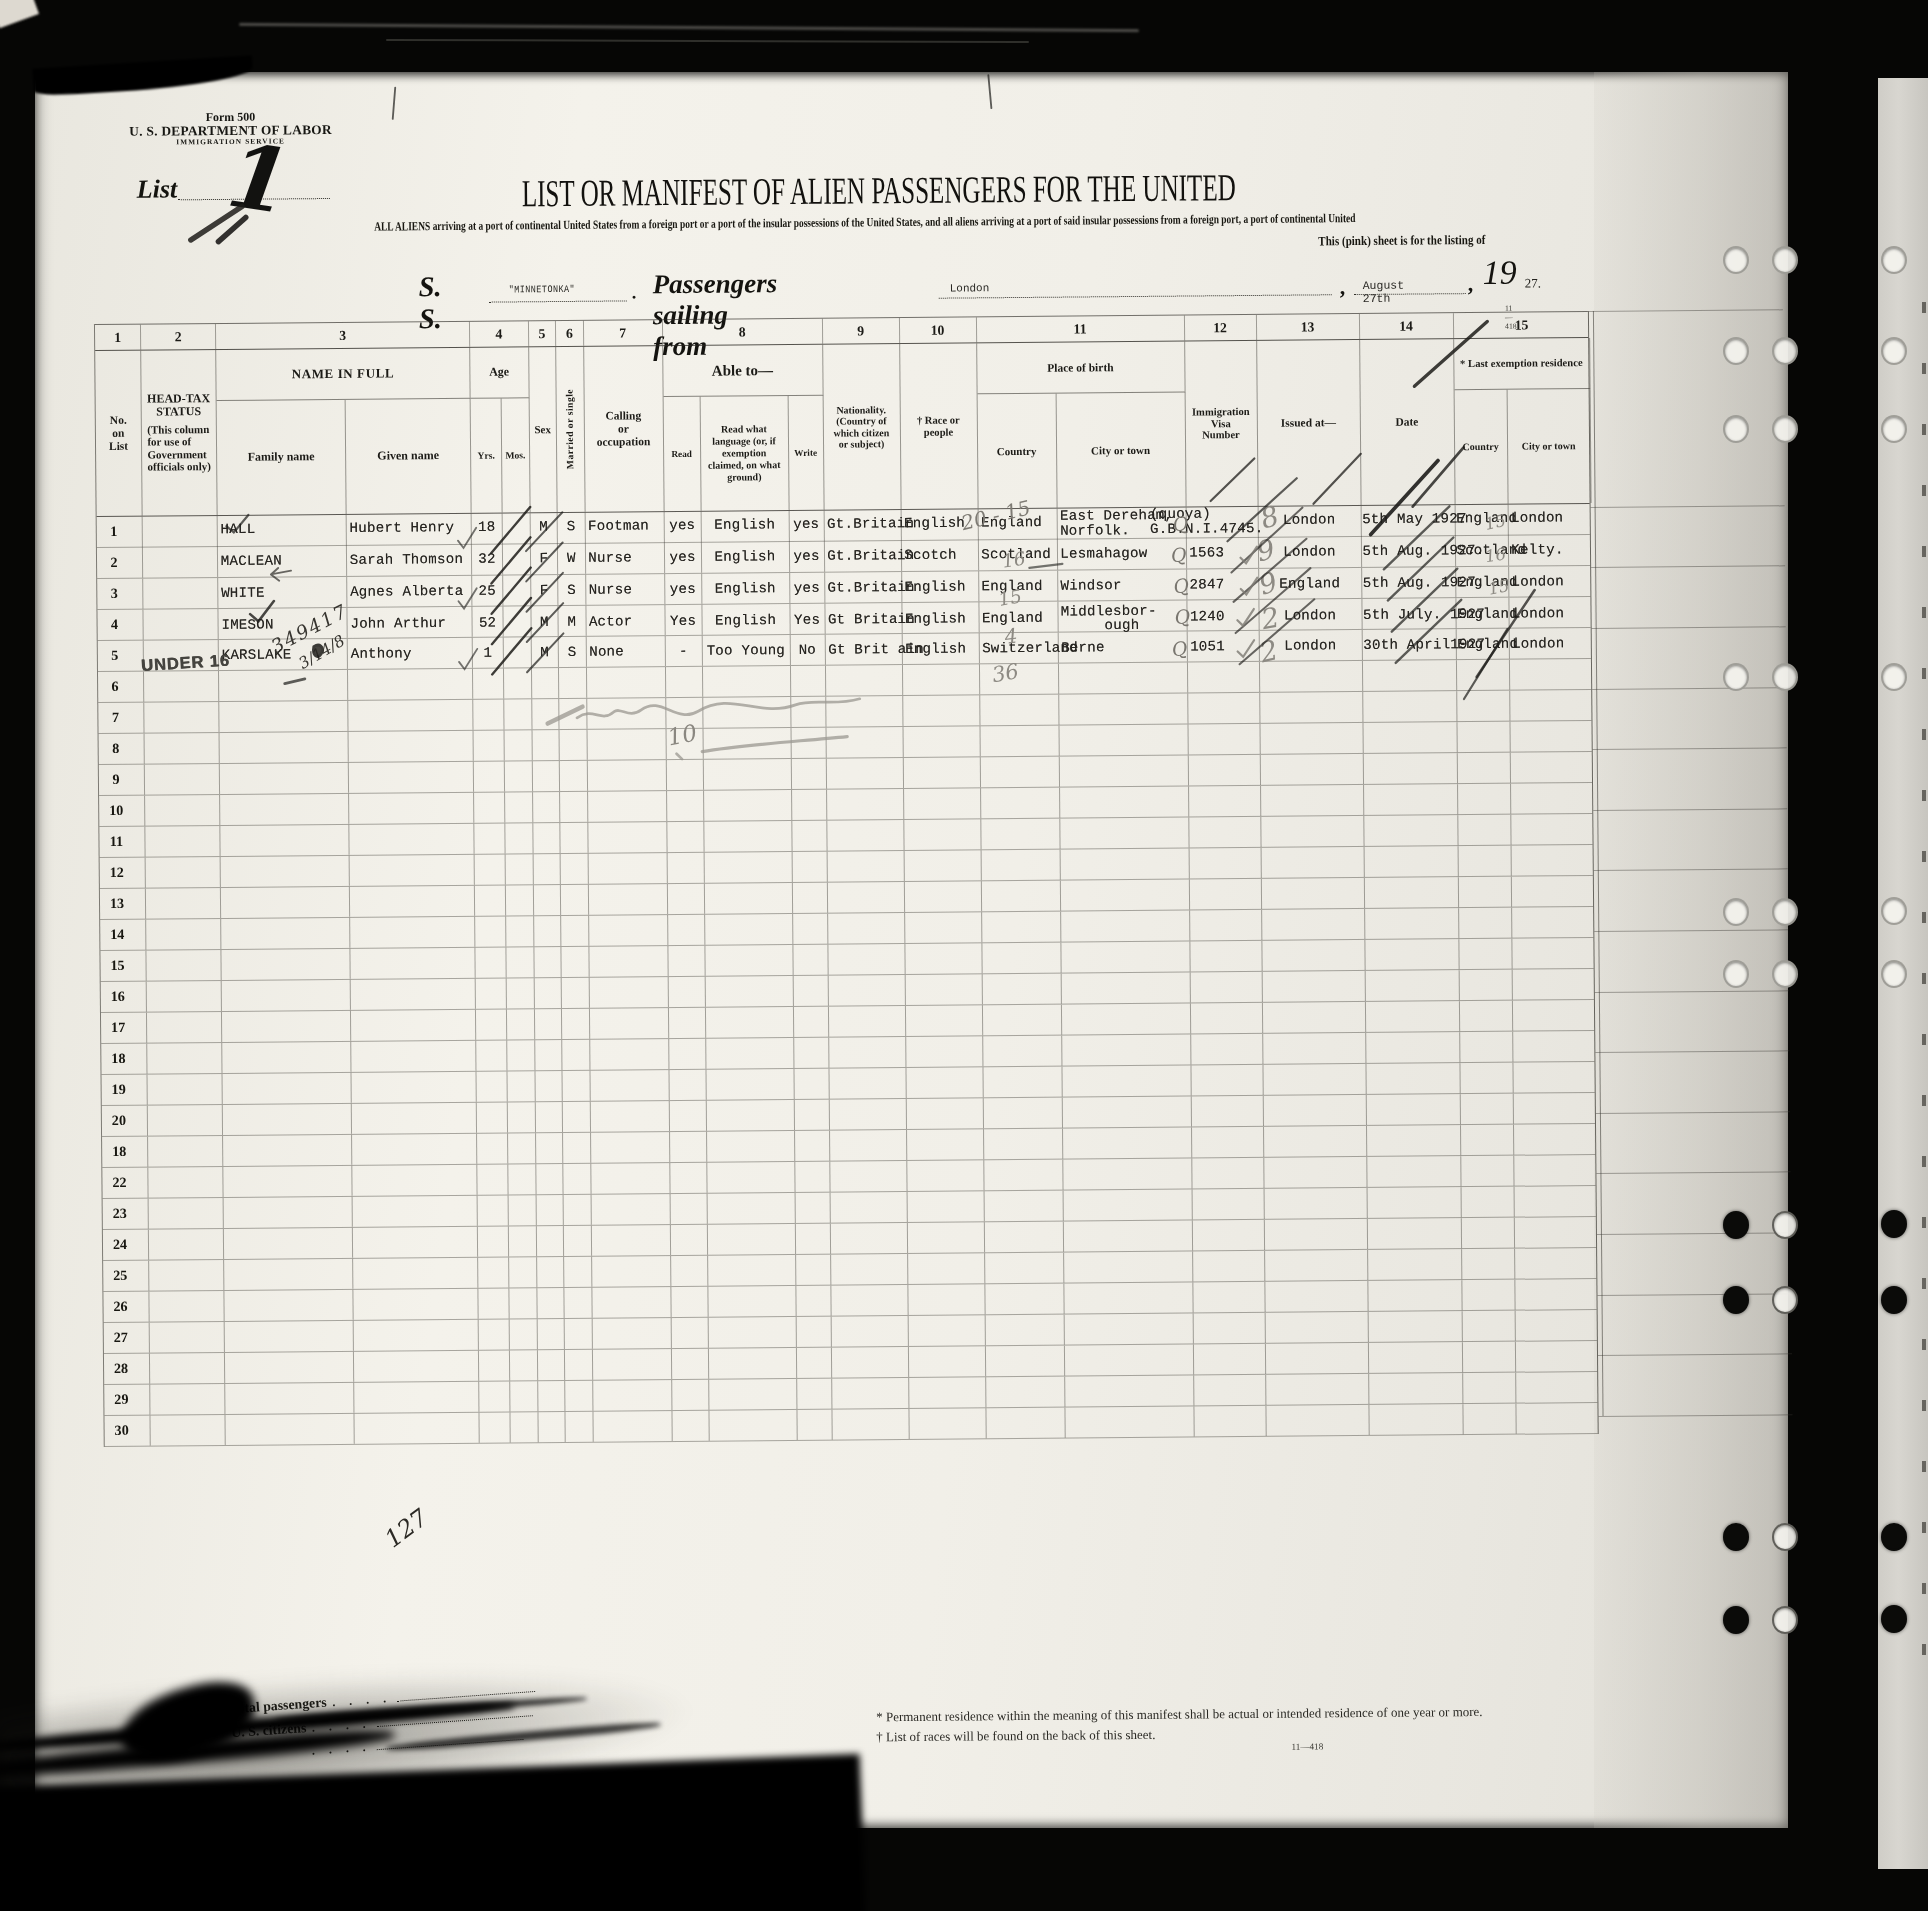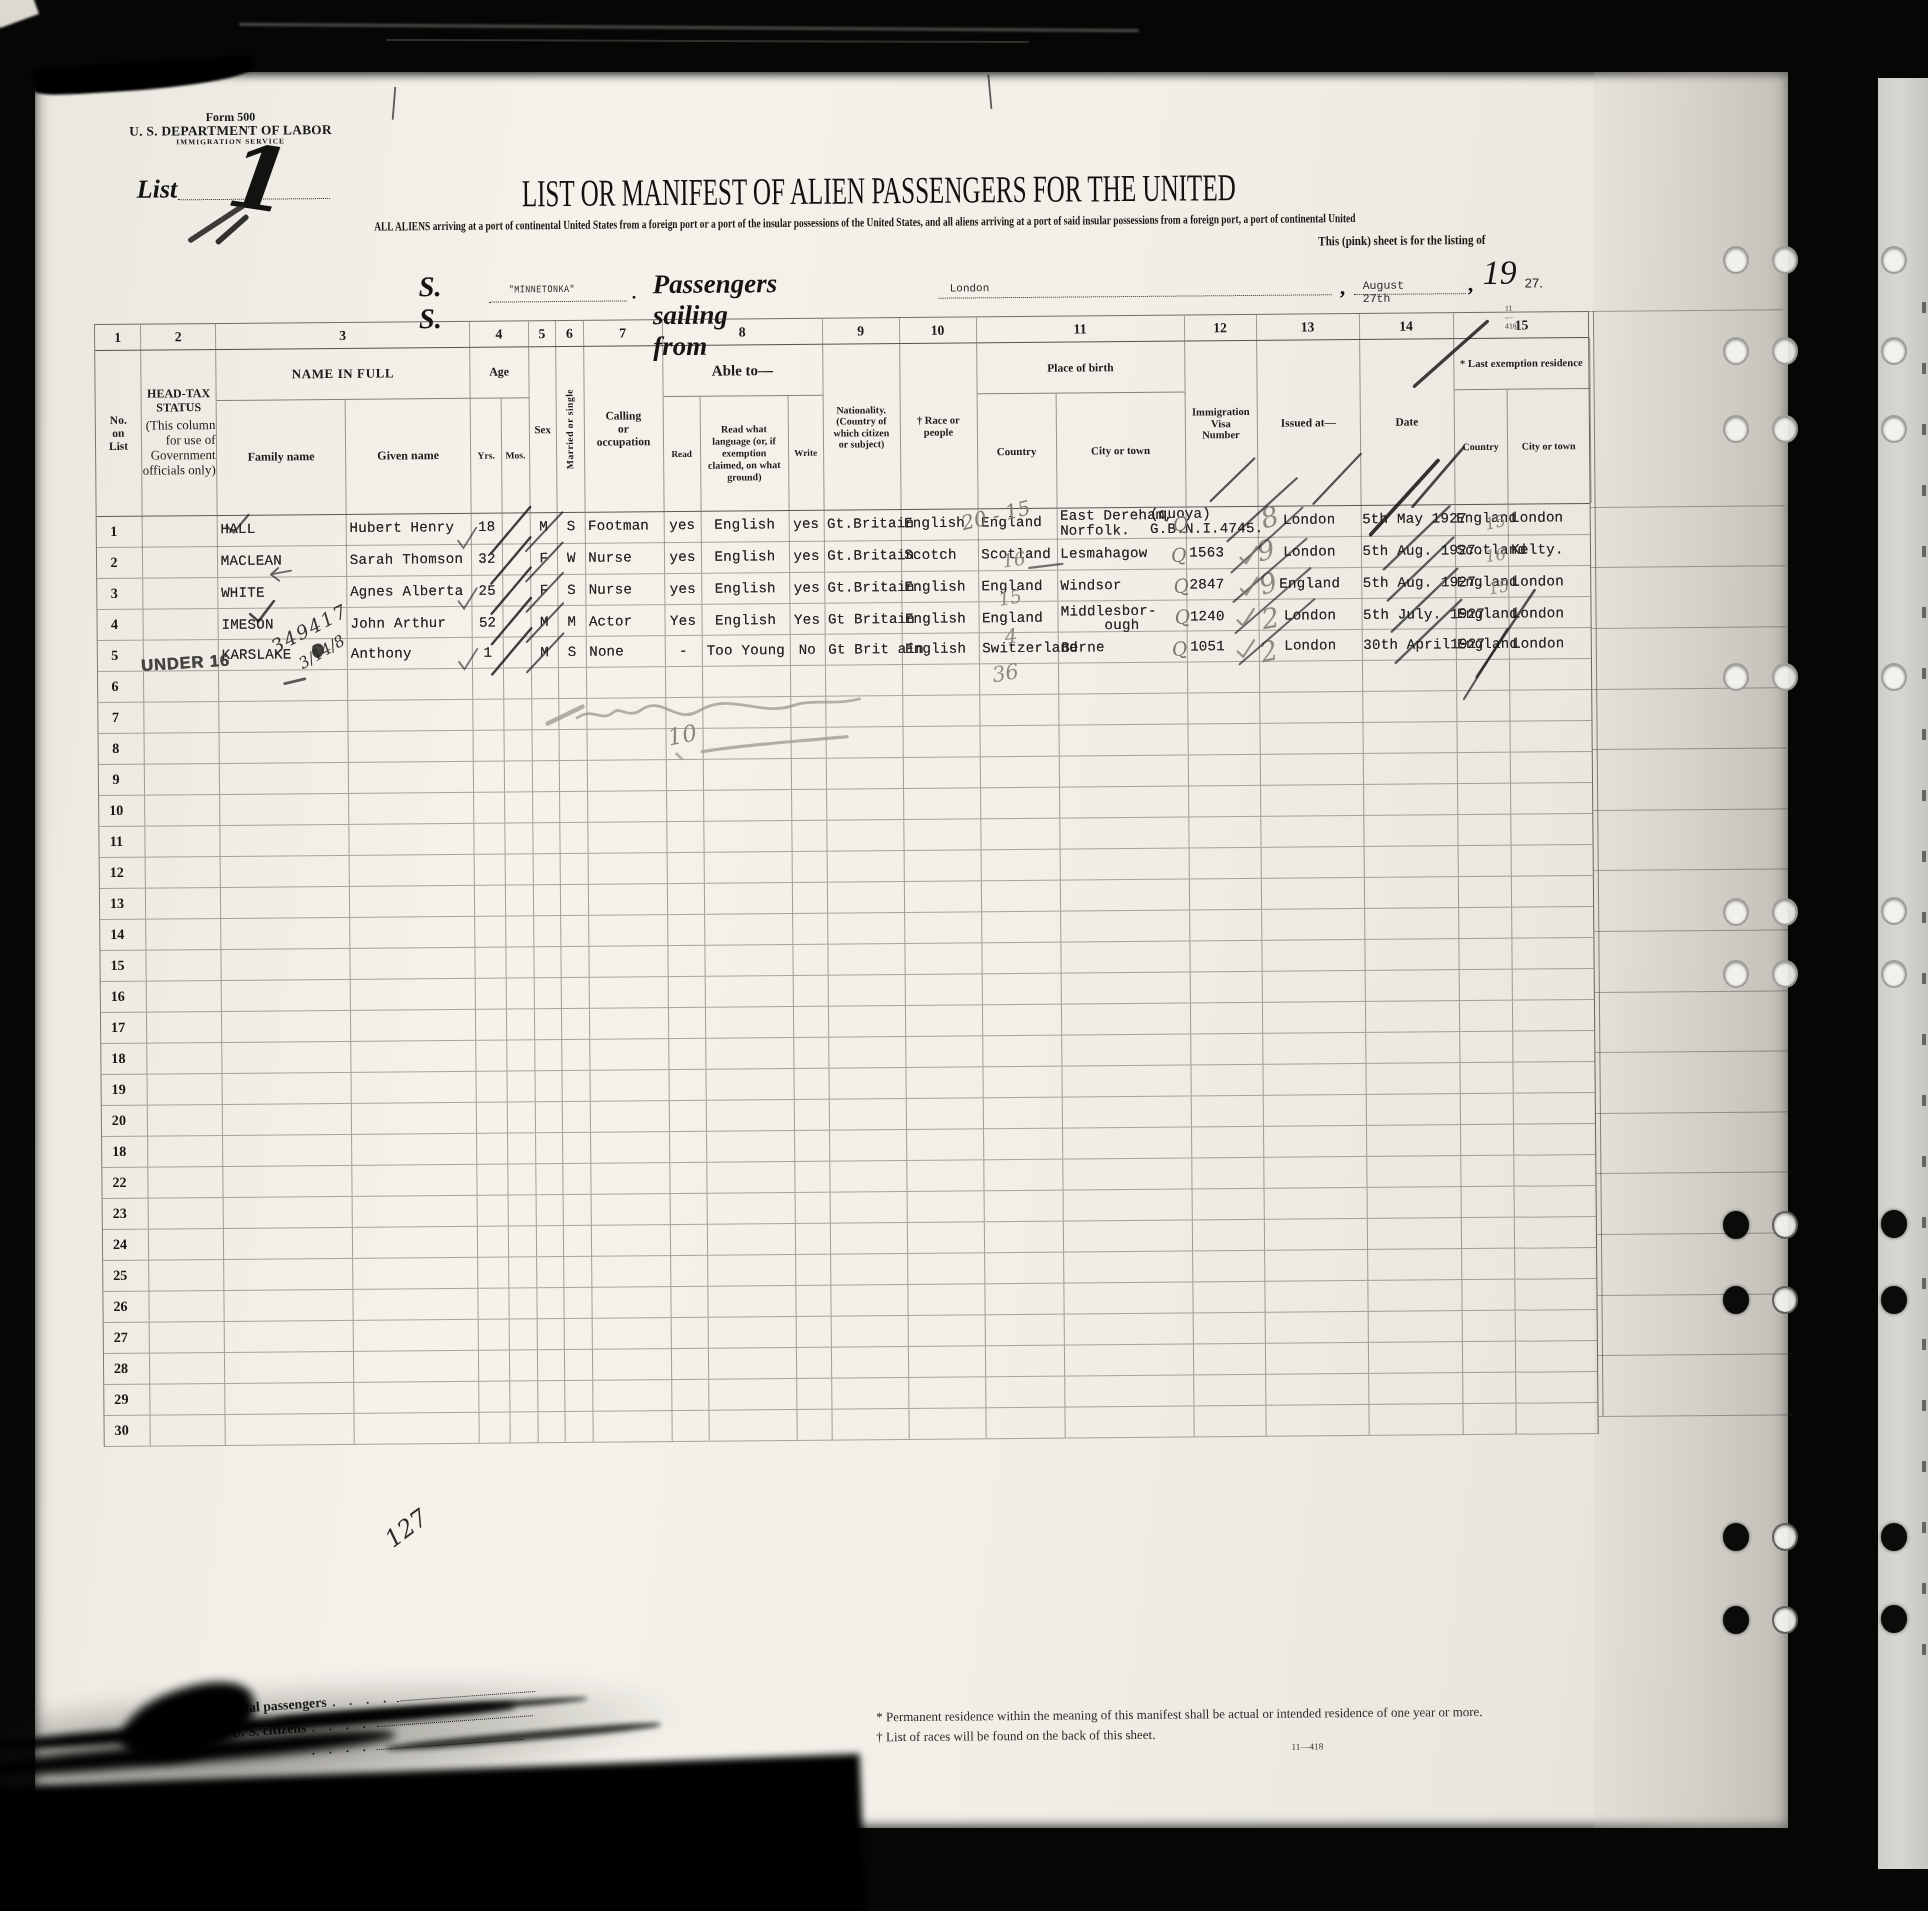--- a/index.html
+++ b/index.html
@@ -55,41 +55,41 @@
   .sail-label{position:absolute;left:623px;top:195px;font-style:italic;font-size:27px;font-weight:600;}
   .ss-dots2{position:absolute;left:909px;top:226px;width:393px;border-bottom:1.8px dotted #33322c;}
   .port{position:absolute;left:920px;top:211px;font-family:"Liberation Mono","DejaVu Sans Mono",monospace;
     font-size:11px;color:#2a2925;}
   .comma1{position:absolute;left:1310px;top:206px;font-size:22px;font-weight:bold;}
   .ss-dots3{position:absolute;left:1324px;top:226px;width:112px;border-bottom:1.8px dotted #33322c;}
   .saildate{position:absolute;left:1333px;top:211px;font-family:"Liberation Mono","DejaVu Sans Mono",monospace;
     font-size:11.5px;color:#2a2925;}
   .comma2{position:absolute;left:1438px;top:204px;font-size:22px;font-weight:bold;}
   .year19{position:absolute;left:1453px;top:187px;font-style:italic;font-size:34px;font-weight:500;}
-  .year27{position:absolute;left:1495px;top:209px;font-family:Liberation Sans, sans-serif;
+  .year27{position:absolute;left:1495px;top:209px;font-family:Liberation Serif, serif;
     font-size:13px;color:#24231f;}
   .code-top{position:absolute;left:1475px;top:237px;font-size:7.8px;color:#3c3b35;}
   
   .manifest{
     --cols:46px 75px 129px 125px 31px 27.5px 27.5px 27.5px 79px 37px 88px 35px 77px 77px 79px 129px 72px 103px 94px 53px 83px;
     position:absolute;left:64px;top:245px;width:1493px;color:#1c1b17;
     border-left:0.9px solid rgba(50,48,42,.6);border-right:0.9px solid rgba(50,48,42,.7);
   }
   .numrow{display:grid;grid-template-columns:var(--cols);height:25px;
     border-top:0.9px solid rgba(45,43,38,.65);border-bottom:1.5px solid rgba(40,38,33,.78);}
   .ncell{display:flex;align-items:center;justify-content:center;
     border-right:0.9px solid rgba(60,58,52,.45);font-weight:bold;font-size:13.8px;}
   .ncell:last-child{border-right:none;}
   .thead{display:grid;grid-template-columns:var(--cols);grid-template-rows:51px 114px;height:165px;
     border-bottom:1.3px solid rgba(40,38,33,.75);}
   .hc{border-right:0.9px solid rgba(60,58,52,.5);display:flex;flex-direction:column;
     align-items:center;justify-content:center;overflow:visible;position:relative;}
   .hc.g{border-bottom:0.9px solid rgba(60,58,52,.6);}
   .hl{white-space:pre;text-align:center;font-weight:bold;line-height:1.12;}
-  .hnote{white-space:pre;text-align:right;font-size:13px;line-height:1.15;margin-top:3.7px;}
+  .hnote{white-space:pre;text-align:left;font-size:11px;line-height:1.15;margin-top:3.7px;font-weight:bold;}
   .h-no{grid-column:1;grid-row:1/3}.h-no .hl{font-size:11.5px}
   .h-headtax{grid-column:2;grid-row:1/3}.h-headtax .hl{font-size:12px}
   .h-name{grid-column:3/5;grid-row:1}.h-name .hl{font-size:13px;letter-spacing:0.6px}
   .h-family{grid-column:3;grid-row:2}.h-given{grid-column:4;grid-row:2}
   .h-family .hl,.h-given .hl{font-size:12px;font-weight:bold}
   .h-age{grid-column:5/7;grid-row:1}.h-age .hl{font-size:12px}
   .h-yrs{grid-column:5;grid-row:2}.h-mos{grid-column:6;grid-row:2}
   .h-yrs .hl,.h-mos .hl{font-size:9.6px}
   .h-sex{grid-column:7;grid-row:1/3}.h-sex .hl{font-size:11px}
   .h-married{grid-column:8;grid-row:1/3}

